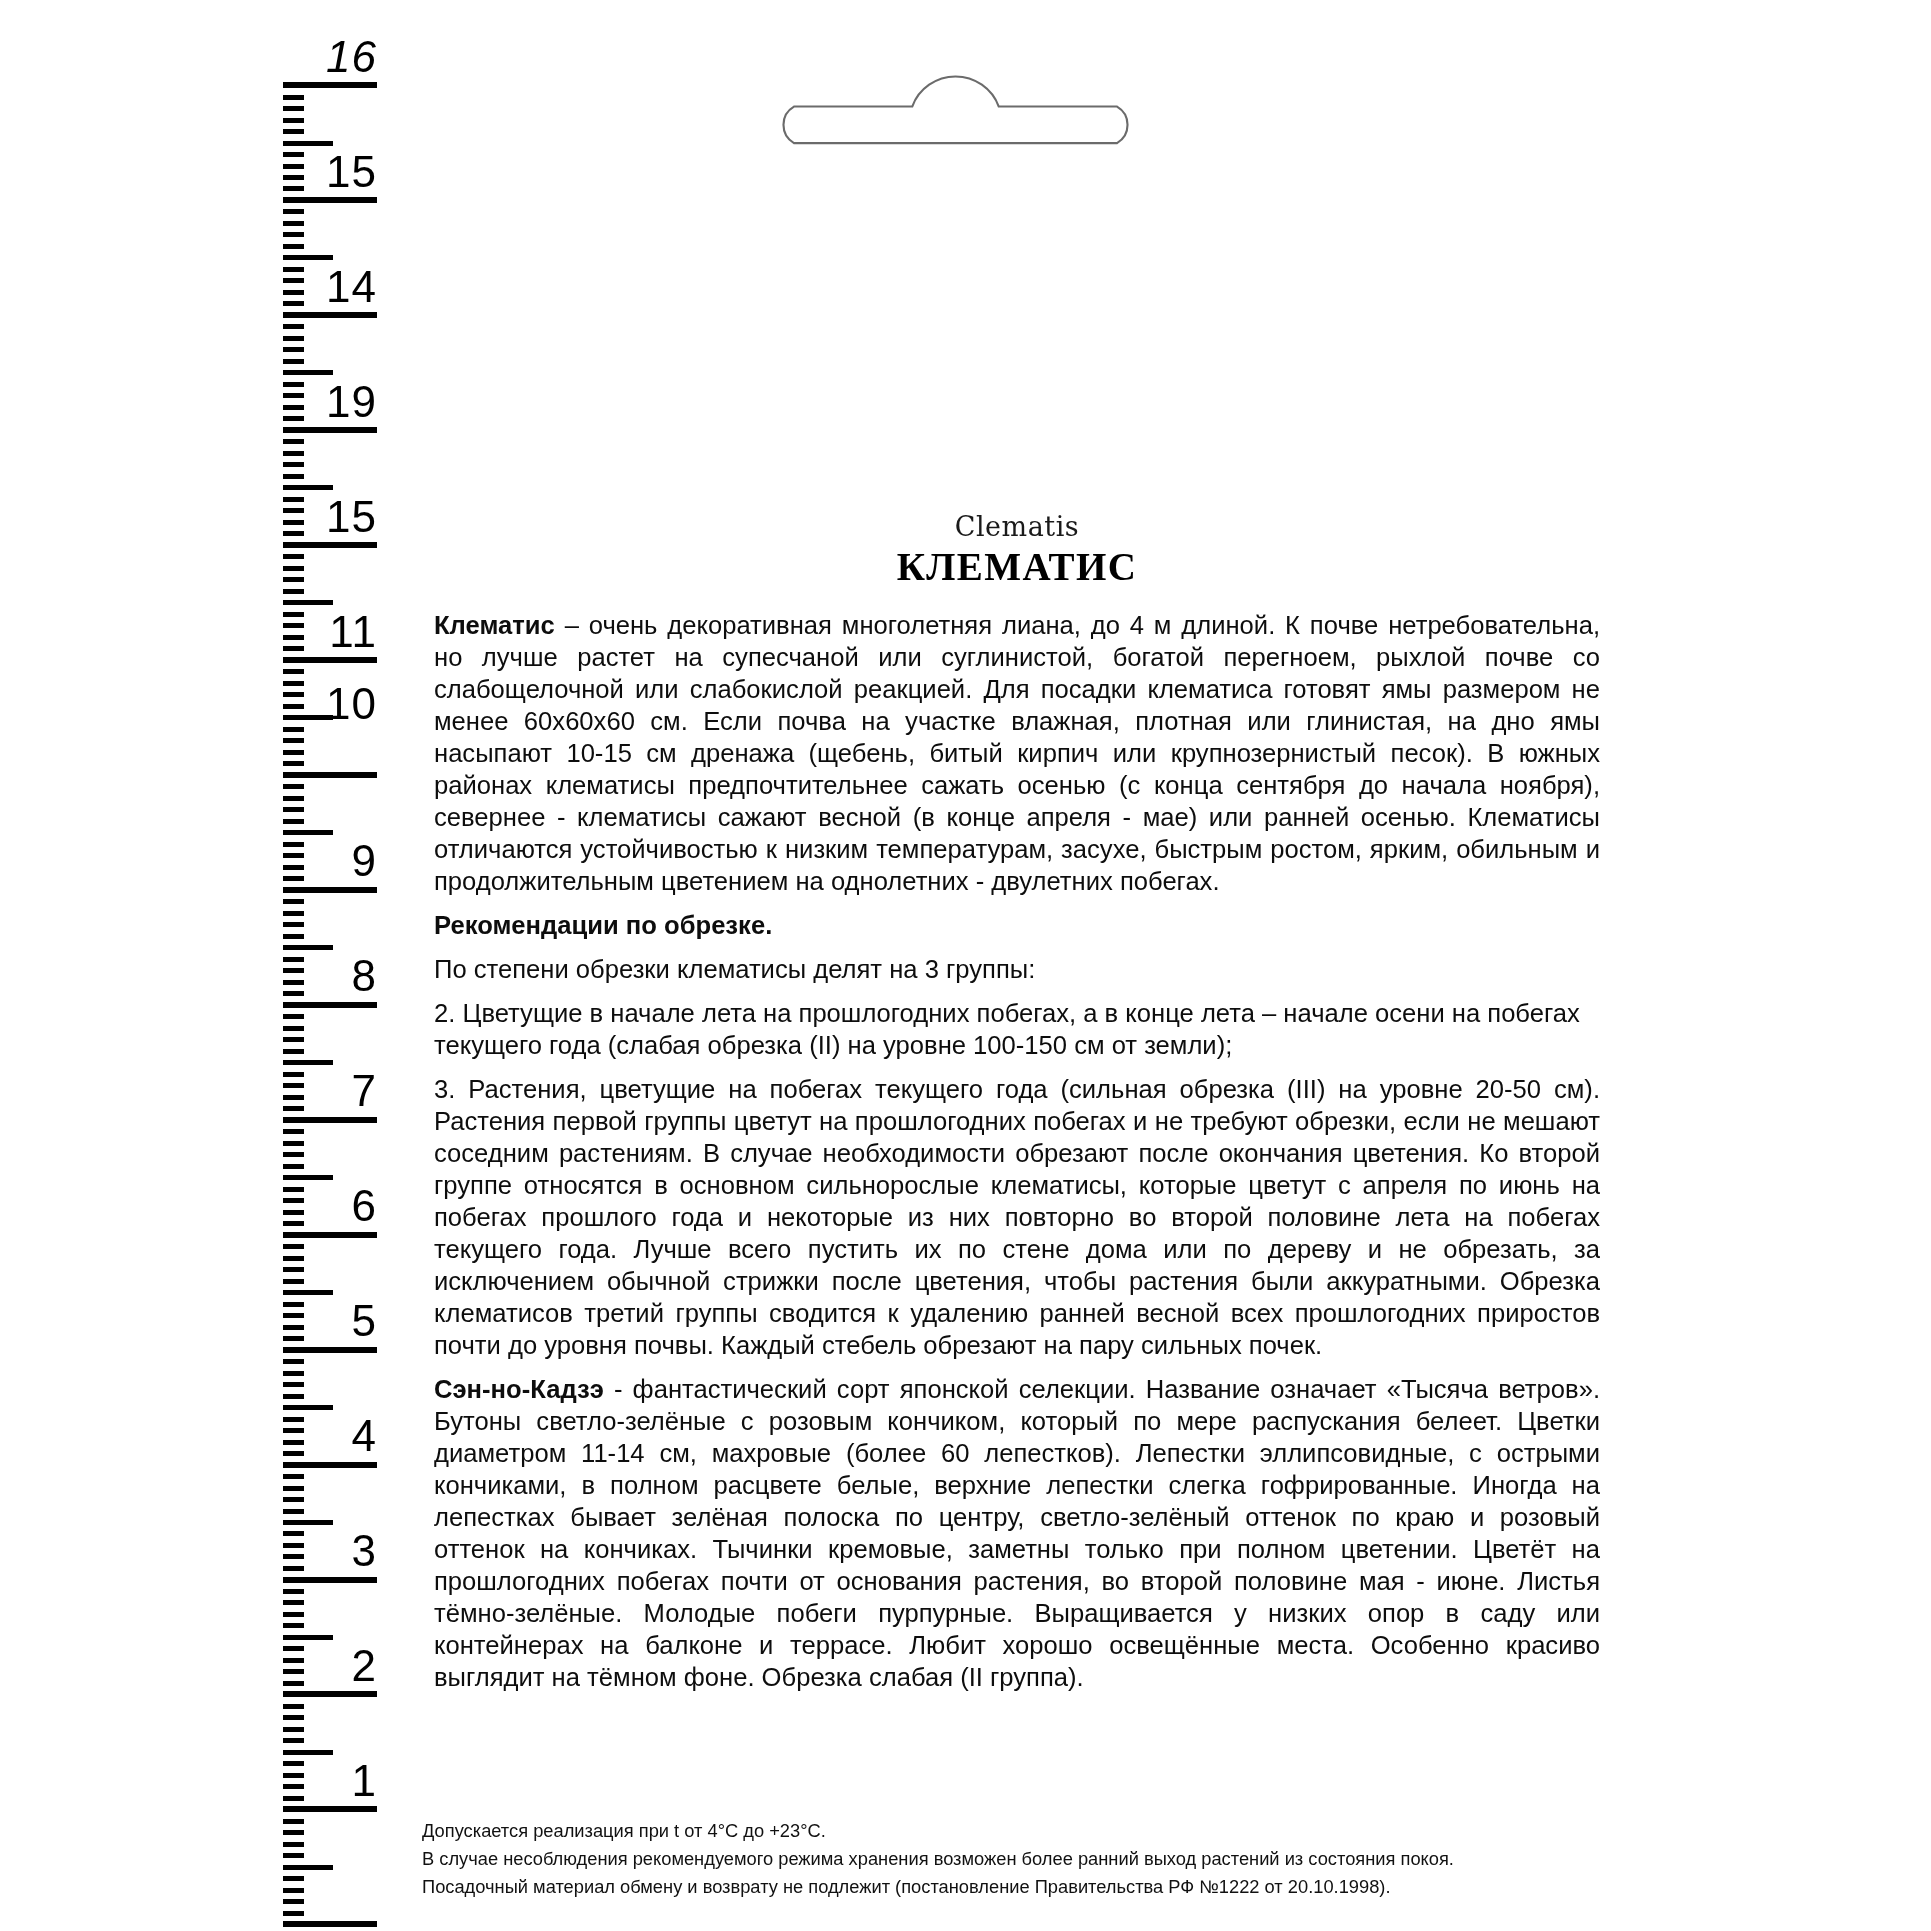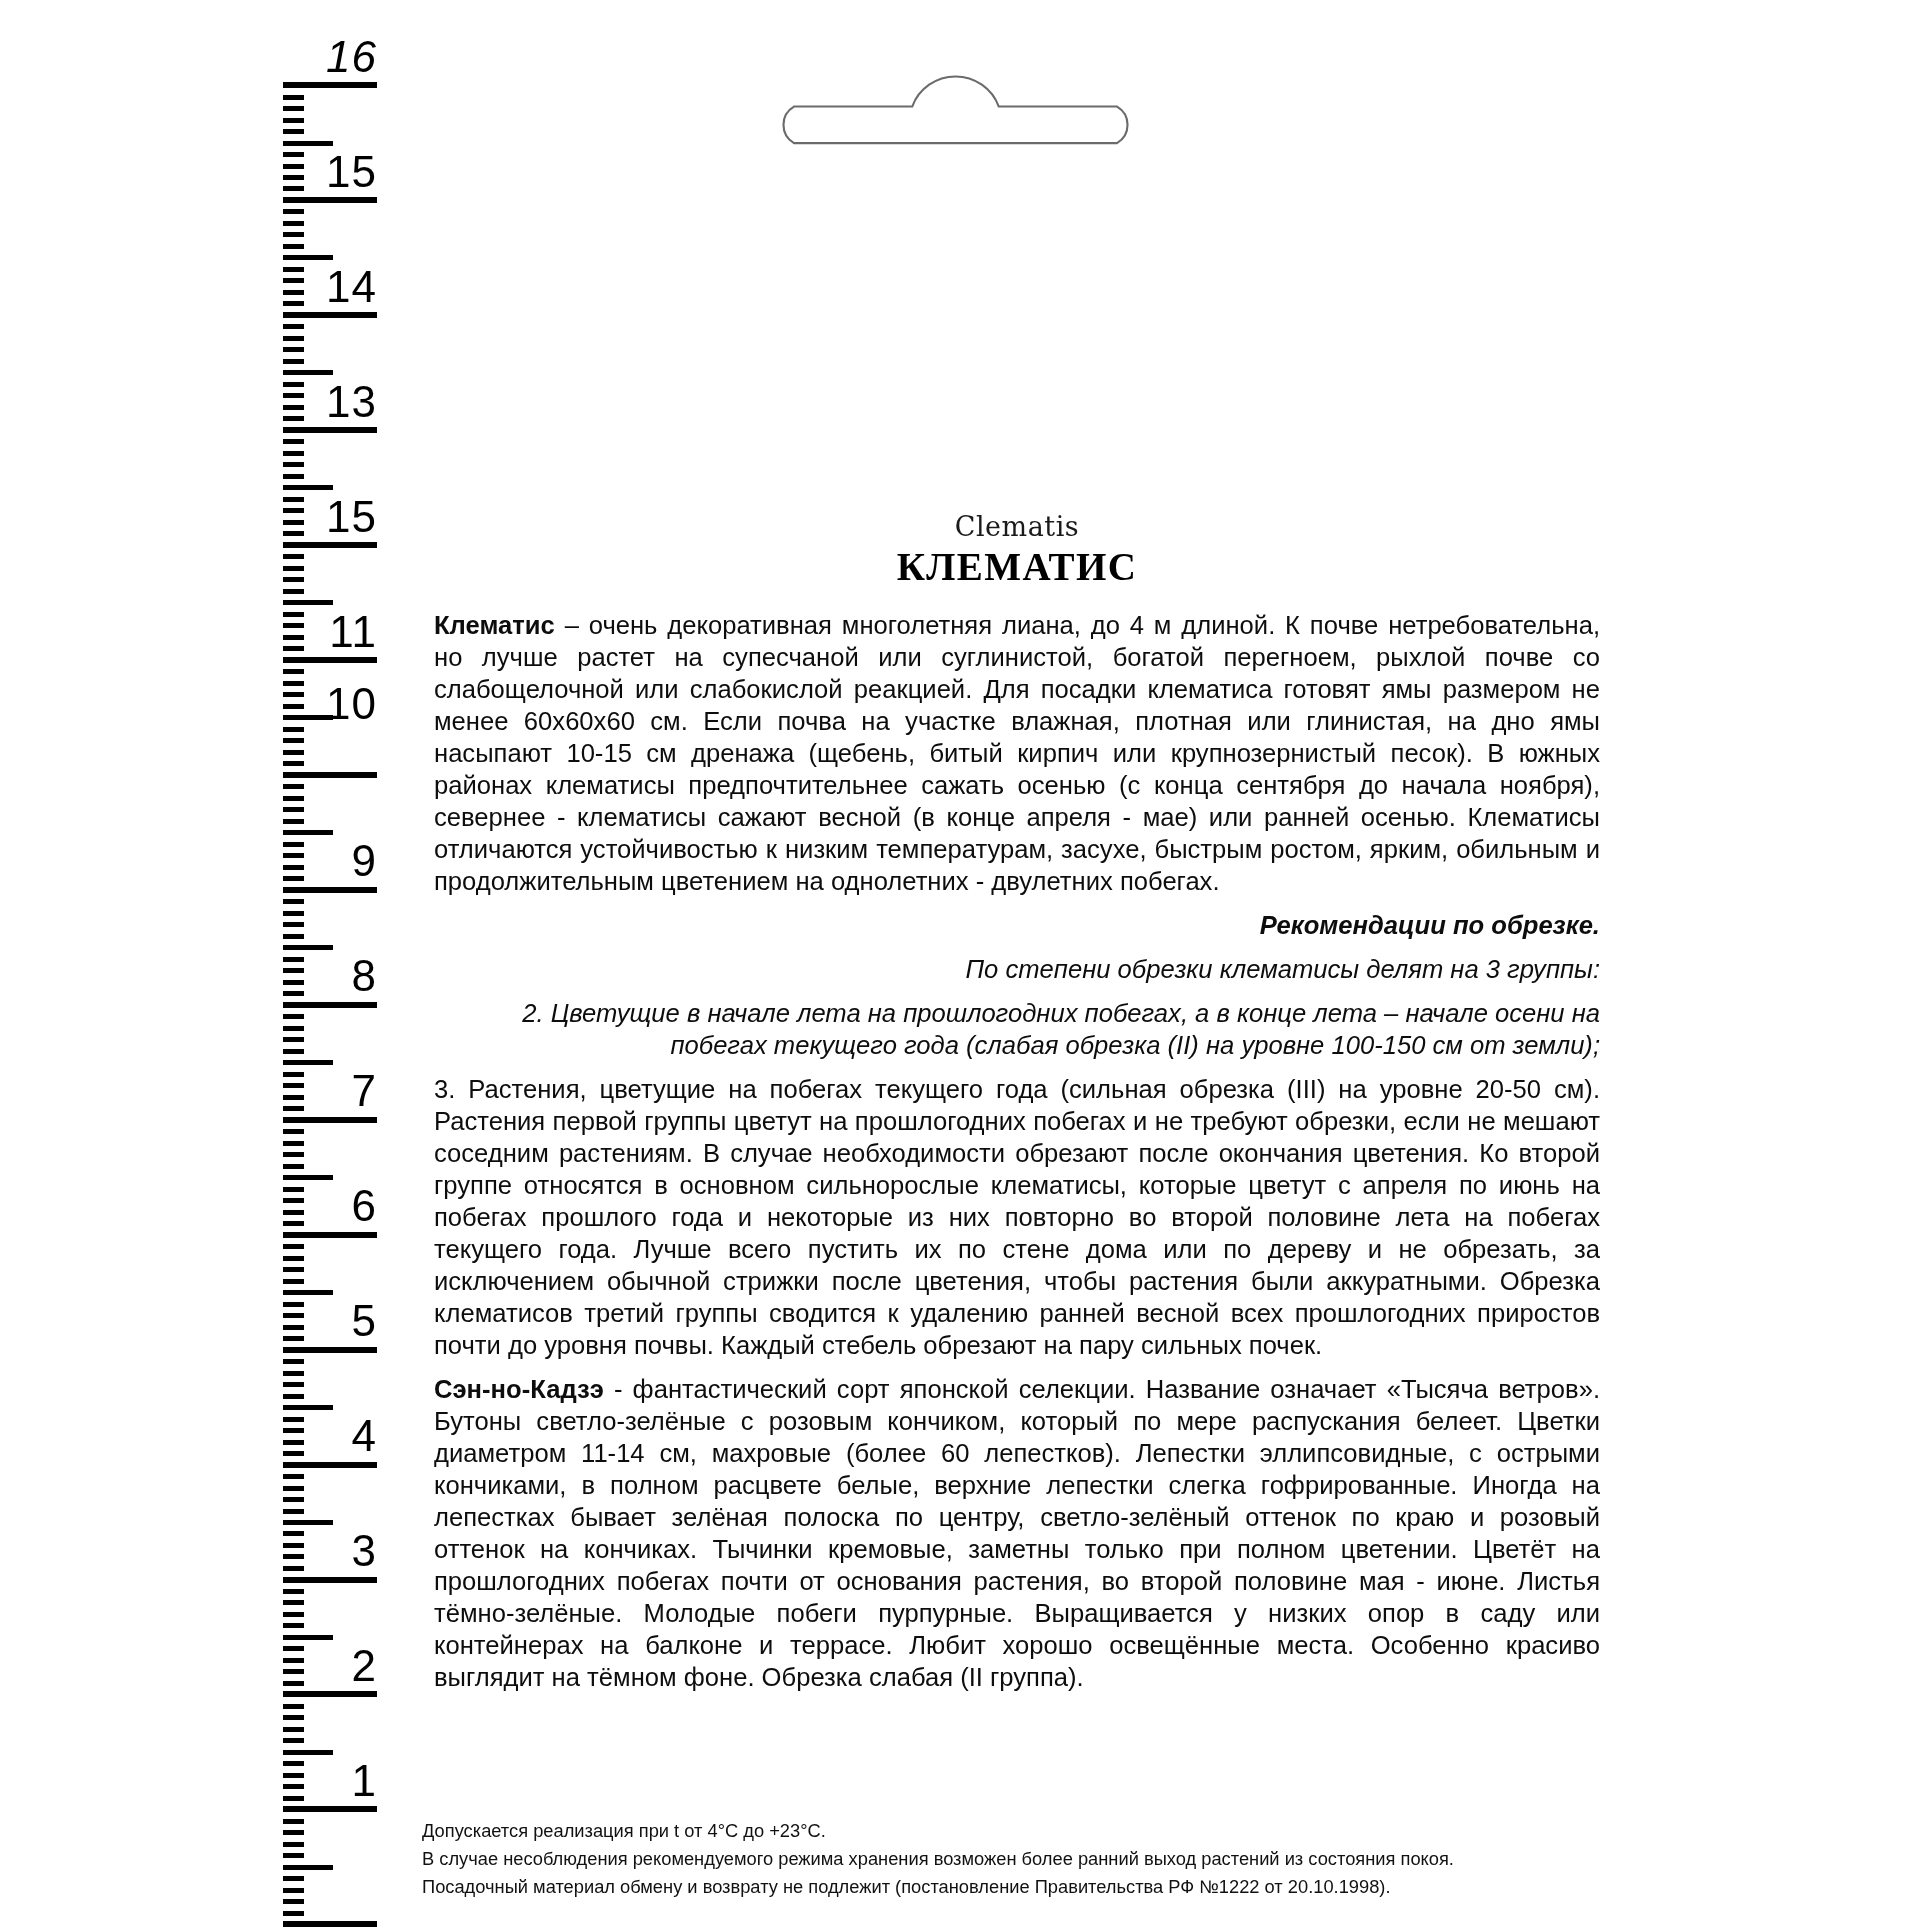--- a/index.html
+++ b/index.html
@@ -99,21 +99,21 @@
     font-size: 25.6px;
     line-height: 32px;
     color: #0d0d0d;
     text-align: justify;
   }
   #body-text p {
     margin: 12px;
     text-align: justify;
     text-justify: inter-word;
   }
-  #body-text p.nojust { text-align: right; font-style: italic; }
+  #body-text p.nojust { text-align: left; }
   #body-text b { font-weight: bold; }
 
   #footer-text {
     position: absolute;
     top: 1817px;
     left: 0;
     width: 1190px;
     font-family: "Liberation Sans", sans-serif;
     font-size: 18.3px;
     line-height: 28px;
@@ -154,21 +154,21 @@
       <div class="tick minor" style="top: 324px;"></div>
       <div class="tick minor" style="top: 336px;"></div>
       <div class="tick minor" style="top: 347px;"></div>
       <div class="tick minor" style="top: 359px;"></div>
       <div class="tick half" style="top: 370px;"></div>
       <div class="tick minor" style="top: 382px;"></div>
       <div class="tick minor" style="top: 393px;"></div>
       <div class="tick minor" style="top: 405px;"></div>
       <div class="tick minor" style="top: 416px;"></div>
       <div class="tick major" style="top: 427px;"></div>
-      <div class="ruler-num" style="top: 380px;">13</div>
+      <div class="ruler-num" style="top: 380px;">19</div>
       <div class="tick minor" style="top: 439px;"></div>
       <div class="tick minor" style="top: 451px;"></div>
       <div class="tick minor" style="top: 462px;"></div>
       <div class="tick minor" style="top: 474px;"></div>
       <div class="tick half" style="top: 485px;"></div>
       <div class="tick minor" style="top: 497px;"></div>
       <div class="tick minor" style="top: 508px;"></div>
       <div class="tick minor" style="top: 520px;"></div>
       <div class="tick minor" style="top: 531px;"></div>
       <div class="tick major" style="top: 542px;"></div>

